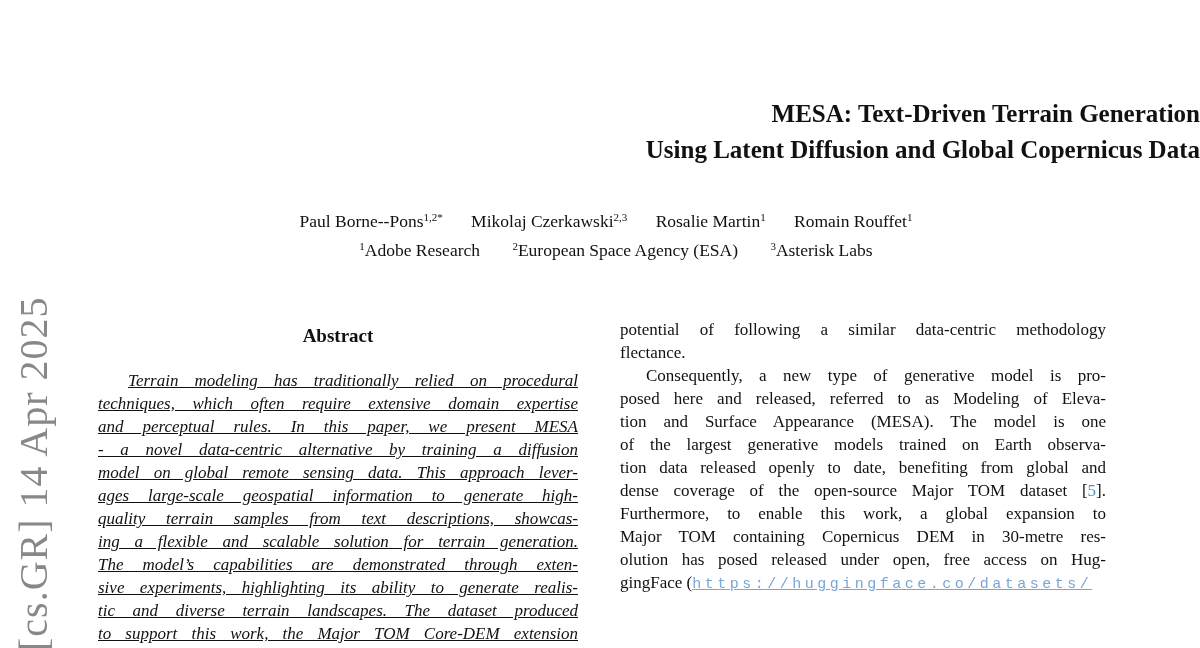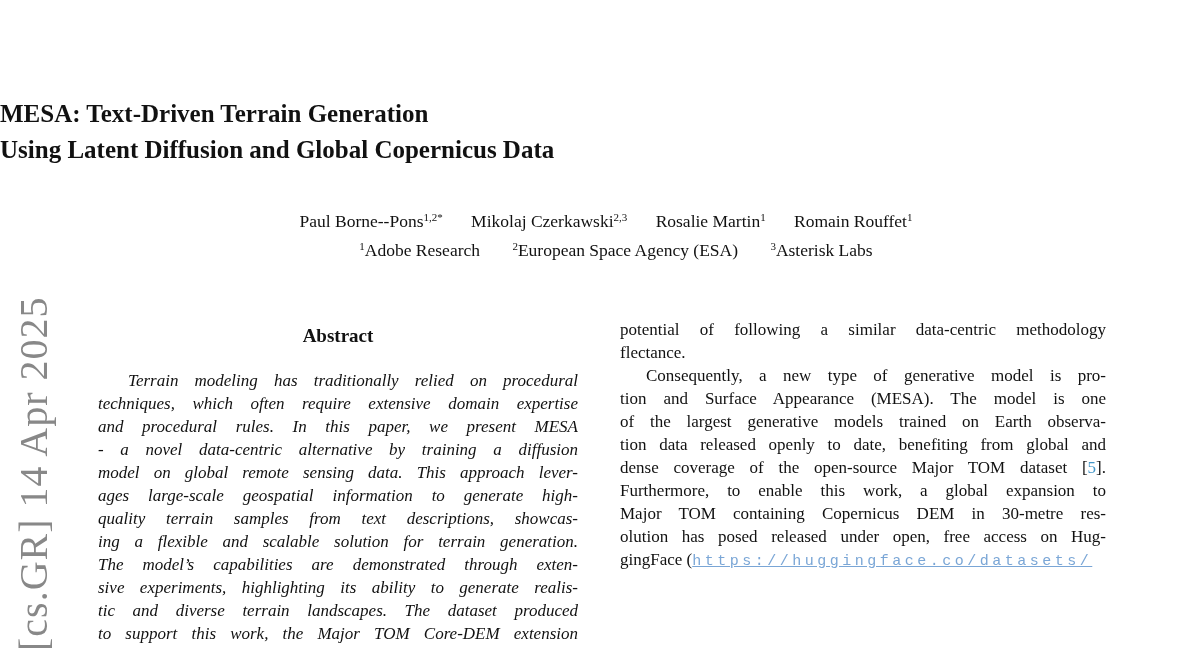--- a/index.html
+++ b/index.html
@@ -14,21 +14,21 @@
   .watermark {
     position:absolute; left:10px; top:651px;
     transform:rotate(-90deg); transform-origin:0 0;
     font-size:40px; letter-spacing:1px; white-space:nowrap;
     color:#888888;
   }
 
   
   .title {
     position:absolute; left:0; right:0; top:96px;
-    text-align:left; font-weight:bold; font-size:25px; line-height:36px;
+    text-align:right; font-weight:bold; font-size:25px; line-height:36px;
   }
   .authors {
     position:absolute; left:0; right:0; top:209px;
     text-align:center; font-size:17.5px; line-height:24px;padding-left:12px;
   }
   .authors .author { margin:0 12px; white-space:nowrap; }
   .affiliations {
     position:absolute; left:0; right:0; top:238px;
     text-align:center; font-size:17.5px; line-height:24px;padding-left:32px;
   }
@@ -36,21 +36,21 @@
   sup { font-size:11px; line-height:0; vertical-align:6px; }
 
   
   .col-left  { position:absolute; left:98px;  top:318px; width:480px; }
   .col-right { position:absolute; left:620px; top:318px; width:486px; }
 
   .abstract-heading {
     text-align:center; font-weight:bold; font-size:19px; line-height:24px;
     margin-top:6px;
   }
-  .abstract-body { margin-top:21px; font-style:italic; }
+  .abstract-body { margin-top:21px; font-style:italic;text-decoration:underline; }
 
   .line {
     font-size:17px; line-height:23px; white-space:normal;
     text-align:justify; text-align-last:justify;
   }
   .line.first  { text-indent:30px; }
   .line.pfirst { text-indent:26px; }
   .line.last   { text-align-last:left; }
 
   .cite { color:#4296c8; }
@@ -82,38 +82,39 @@
     <span class="affil"><sup>1</sup><span>Adobe Research</span></span>
     <span class="affil"><sup>2</sup><span>European Space Agency (ESA)</span></span>
     <span class="affil"><sup>3</sup><span>Asterisk Labs</span></span>
   </div>
 
   <div class="col-left">
     <div class="abstract-heading">Abstract</div>
     <div class="abstract-body">
       <div class="line first">Terrain modeling has traditionally relied on procedural</div>
       <div class="line">techniques, which often require extensive domain expertise</div>
-      <div class="line">and procedural rules. In this paper, we present MESA</div>
+      <div class="line">and perceptual rules. In this paper, we present MESA</div>
       <div class="line">- a novel data-centric alternative by training a diffusion</div>
       <div class="line">model on global remote sensing data. This approach lever-</div>
       <div class="line">ages large-scale geospatial information to generate high-</div>
       <div class="line">quality terrain samples from text descriptions, showcas-</div>
       <div class="line">ing a flexible and scalable solution for terrain generation.</div>
       <div class="line">The model’s capabilities are demonstrated through exten-</div>
       <div class="line">sive experiments, highlighting its ability to generate realis-</div>
       <div class="line">tic and diverse terrain landscapes. The dataset produced</div>
       <div class="line">to support this work, the Major TOM Core-DEM extension</div>
     </div>
   </div>
 
   <div class="col-right">
     <div class="line">potential of following a similar data-centric methodology</div>
     <div class="line last">flectance.</div>
 
     <div class="line pfirst">Consequently, a new type of generative model is pro-</div>
+    <div class="line">posed here and released, referred to as Modeling of Eleva-</div>
     <div class="line">tion and Surface Appearance (MESA). The model is one</div>
     <div class="line">of the largest generative models trained on Earth observa-</div>
     <div class="line">tion data released openly to date, benefiting from global and</div>
     <div class="line"><span>dense coverage of the open-source Major TOM dataset [</span><span class="cite">5</span><span>].</span></div>
     <div class="line">Furthermore, to enable this work, a global expansion to</div>
     <div class="line">Major TOM containing Copernicus DEM in 30-metre res-</div>
     <div class="line">olution has posed released under open, free access on Hug-</div>
     <div class="line last"><span>gingFace (</span><span class="url">https://huggingface.co/datasets/</span></div>
   </div>
 

